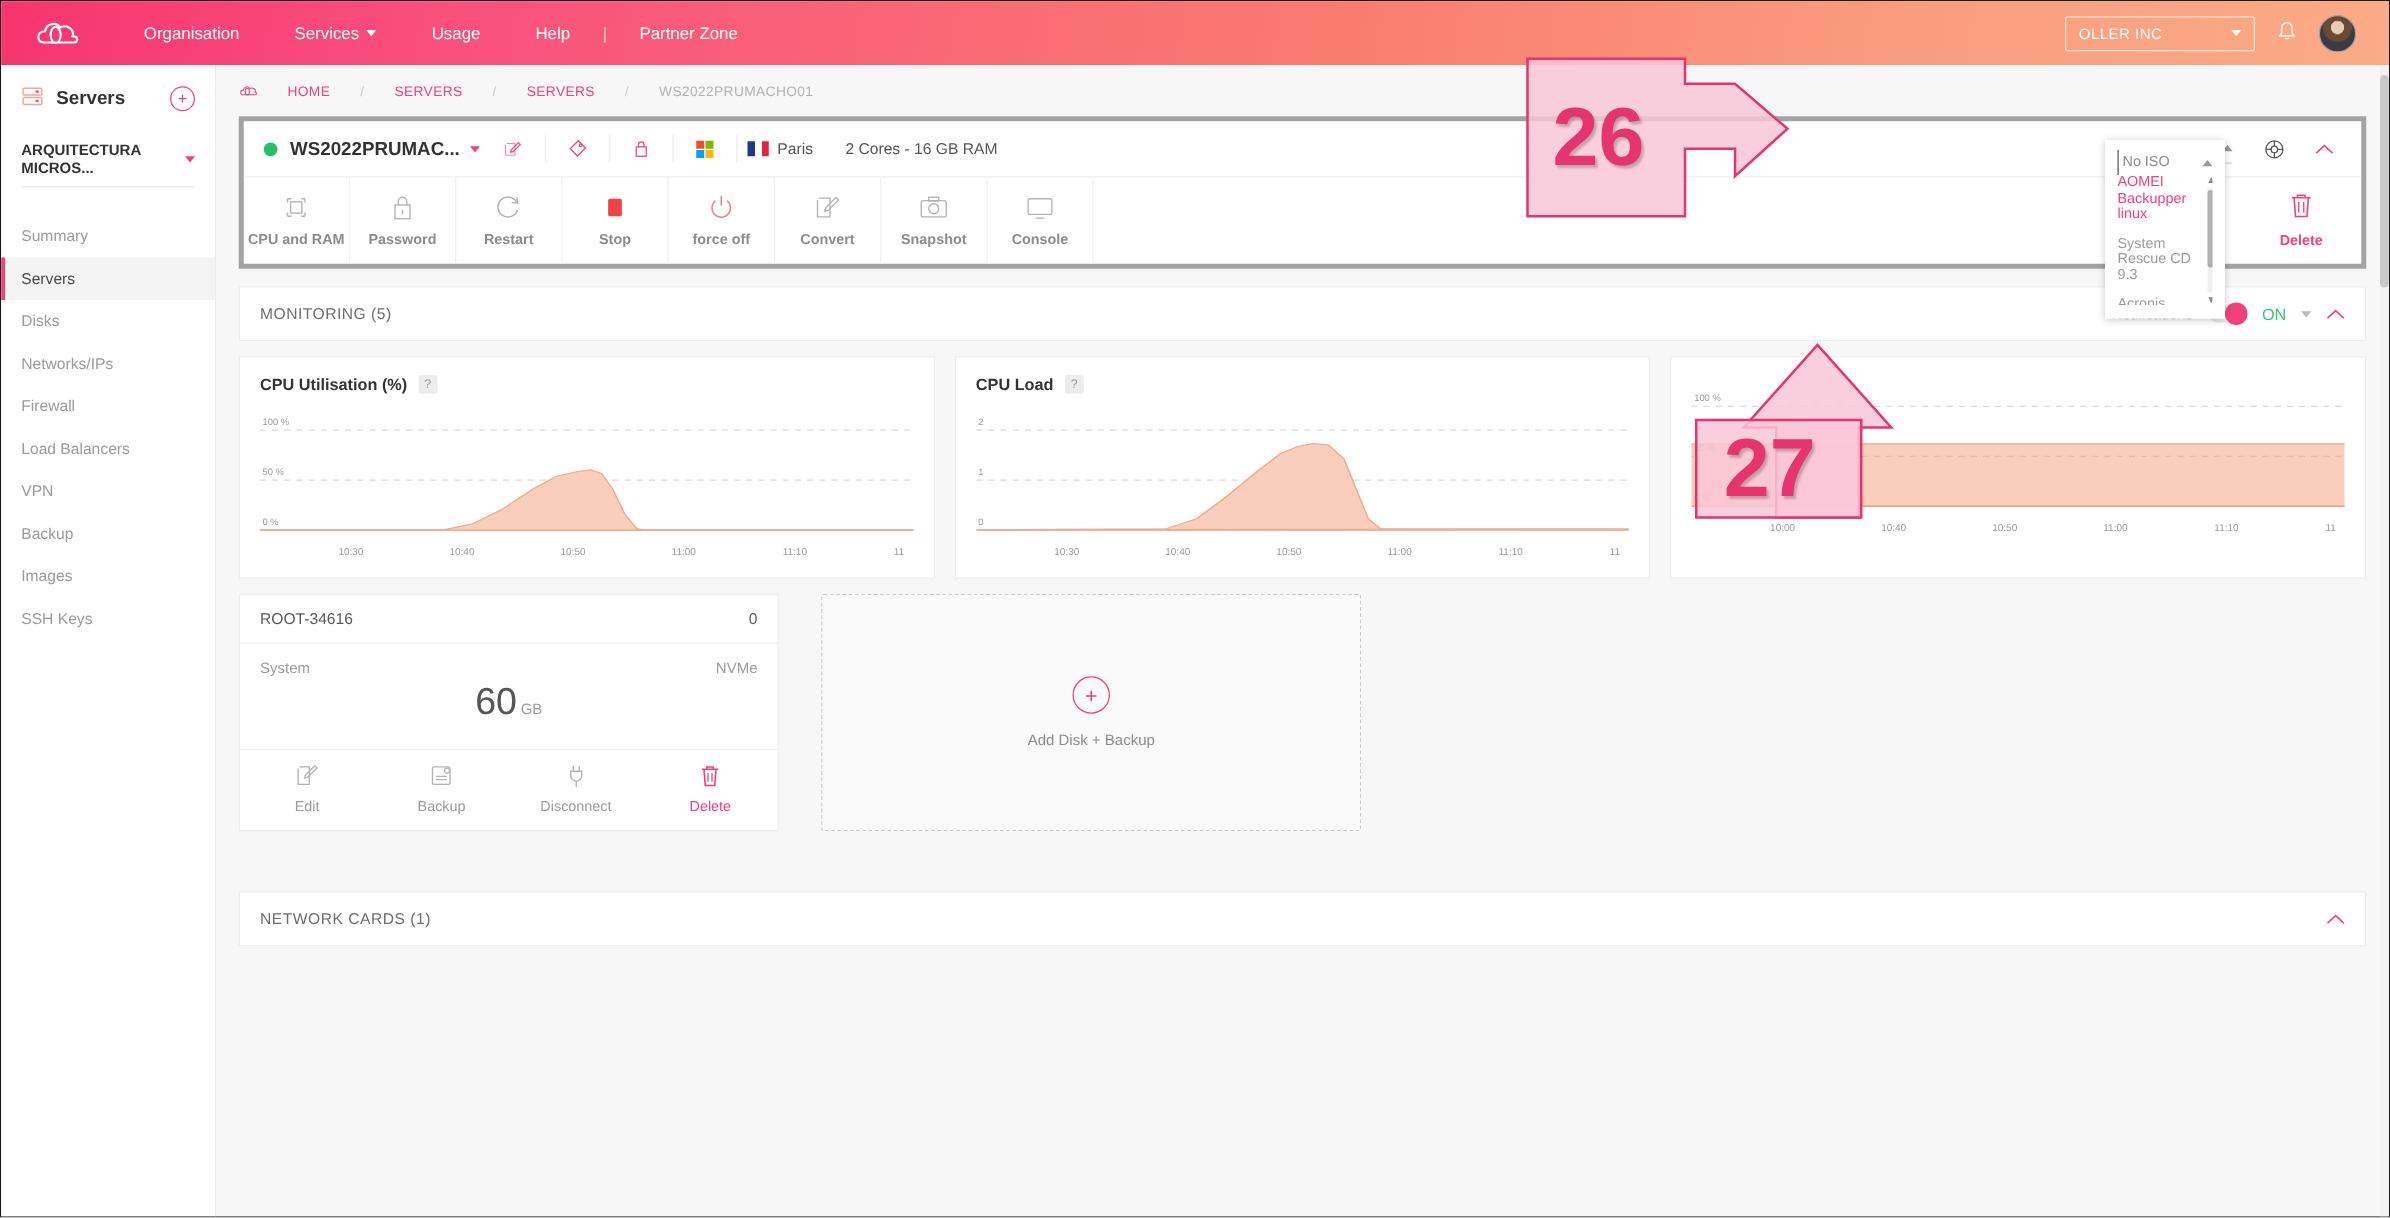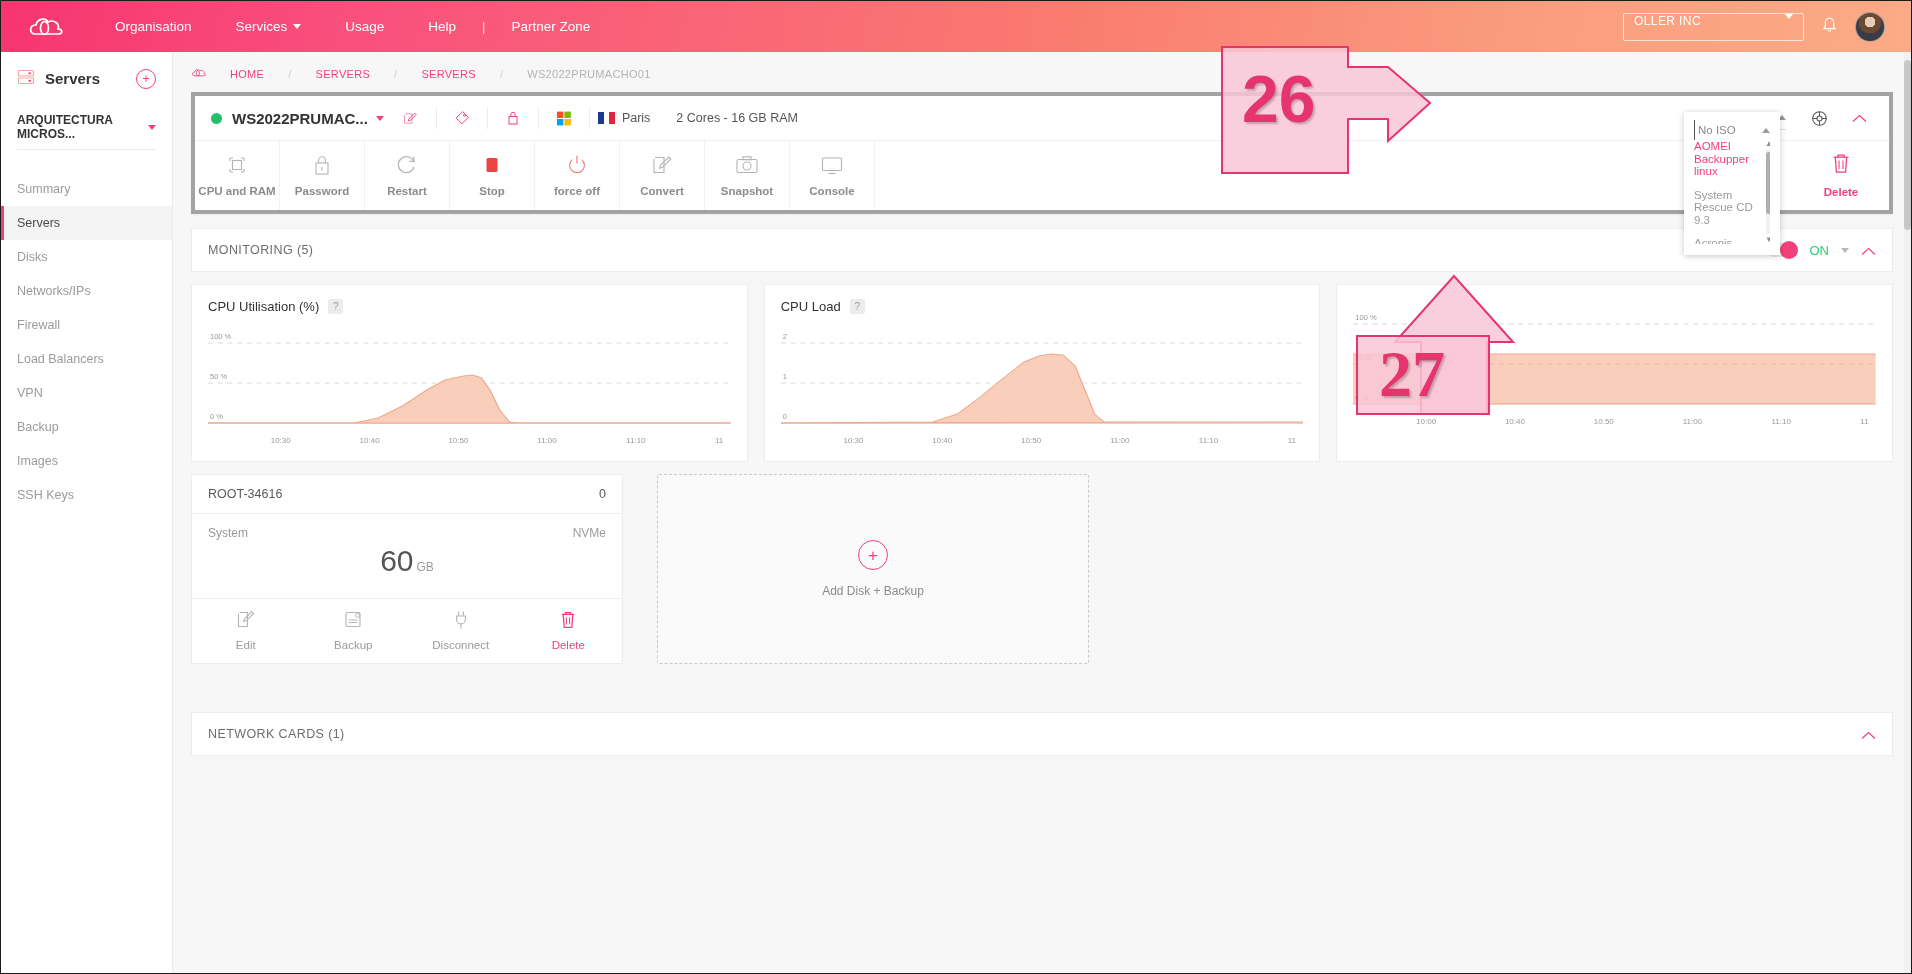--- a/index.html
+++ b/index.html
@@ -23,22 +23,22 @@
   .logo svg { display:block; }
   .topnav { display:flex; align-items:center; gap:0; }
   .topnav a {
     color:#fff; text-decoration:none; font-size:13.5px; padding:0 22px;
     display:flex; align-items:center; gap:6px; white-space:nowrap;
   }
   .caret-dn { width:0;height:0;border-left:4px solid transparent;border-right:4px solid transparent;border-top:5px solid #fff; }
   .nav-sep { color:rgba(255,255,255,.75); padding:0 4px; }
   .top-right { margin-left:auto; display:flex; align-items:center; gap:18px; padding-right:26px; }
   .org-select {
-    width:181px; height:28px; border:1px solid rgba(255,255,255,.7); border-radius:2px;
-    display:flex; padding:0 10px; color:#fff; font-size:12px; letter-spacing:.4px;
+    width:152px; height:28px; border:1px solid rgba(255,255,255,.7); border-radius:2px;
+    display:flex; align-items:center; padding:0 10px; color:#fff; font-size:12px; letter-spacing:.4px;
   }
   .org-select .caret-dn { margin-left:auto; }
   .bell { color:#fff; font-size:17px; line-height:1; }
   .avatar {
     width:30px;height:30px;border-radius:50%;overflow:hidden;
     background:radial-gradient(circle at 50% 32%, #e8cdb4 0 22%, #6b4a33 23% 48%, #3b3b44 49% 100%);
     border:1px solid rgba(255,255,255,.5);
   }
 
   
@@ -115,21 +115,21 @@
   .switch { width:31px;height:14px;border-radius:7px;background:#eaeaea; position:relative; }
   .switch::after{ content:""; position:absolute; right:0; top:-2px; width:18px;height:18px;border-radius:50%;background:#f2417a; }
   .on-txt { color:#2ecc71; font-size:13px; }
   .mini-caret { width:0;height:0;border-left:4px solid transparent;border-right:4px solid transparent;border-top:5px solid #b9b9b9; }
   .chev-up { color:#f2417a; font-size:15px; line-height:1; }
 
   
   .charts { display:flex; gap:16px; margin:12px 18px 0; }
   .chart { flex:1; background:#fff; border:1px solid #ededed; padding:14px 16px 8px; }
   .chart-hd { display:flex; align-items:center; gap:9px; margin-bottom:4px; }
-  .chart-ttl { font-size:13px; color:#333; font-weight:normal; }
+  .chart-ttl { font-size:13px; color:#333; font-weight:bold; }
   .qmark { width:15px;height:15px;background:#ececec;color:#9a9a9a;font-size:10px;
            display:flex;align-items:center;justify-content:center;border-radius:2px; }
   .plot { position:relative; height:135px; }
   .plot svg { display:block; }
 
   
   .disk-wrap { display:flex; gap:34px; margin:12px 18px 0; }
   .disk-card { width:432px; background:#fff; border:1px solid #ededed; }
   .disk-row1 { display:flex; padding:12px 16px; font-size:12.5px; color:#5a5a5a; border-bottom:1px solid #f0f0f0;}
   .disk-row1 .r { margin-left:auto; }
@@ -598,22 +598,22 @@
       <div class="thumb"></div>
       <div class="dn" style="position:absolute;bottom:0;left:0;width:7px;">▼</div>
     </div>
   </div>
 </div>
 
 <div class="callout" style="left:1220px; top:45px; width:250px; height:130px;">
   <svg width="250" height="130" viewBox="0 0 250 130">
     <path d="M2 2 H128 V22 H168 L210 58 L168 96 V74 H128 V128 H2 Z" fill="#f9c7d7" fill-opacity=".85" stroke="#e5346e" stroke-width="2"></path>
   </svg>
-  <div class="co-num" style="position:absolute; left:22px; top:16px; font-size:66px;">26</div>
+  <div class="co-num" style="position:absolute; left:22px; top:26px; font-size:66px;">26</div>
 </div>
 
 <div class="callout" style="left:1355px; top:258px; width:190px; height:158px;">
   <svg width="190" height="158" viewBox="0 0 190 158">
     <path d="M66 156 H132 V84 H158 L99 18 L40 84 H66 Z" fill="#f9c7d7" fill-opacity=".85" stroke="#e5346e" stroke-width="2"></path>
     <rect x="2" y="78" width="132" height="78" fill="#f9c7d7" fill-opacity=".85" stroke="#e5346e" stroke-width="2"></rect>
   </svg>
-  <div class="co-num" style="position:absolute; left:24px; top:78px; font-size:66px;font-family:Liberation Serif, serif;">27</div>
+  <div class="co-num" style="position:absolute; left:24px; top:78px; font-size:66px;">27</div>
 </div>
 
 </body></html>

